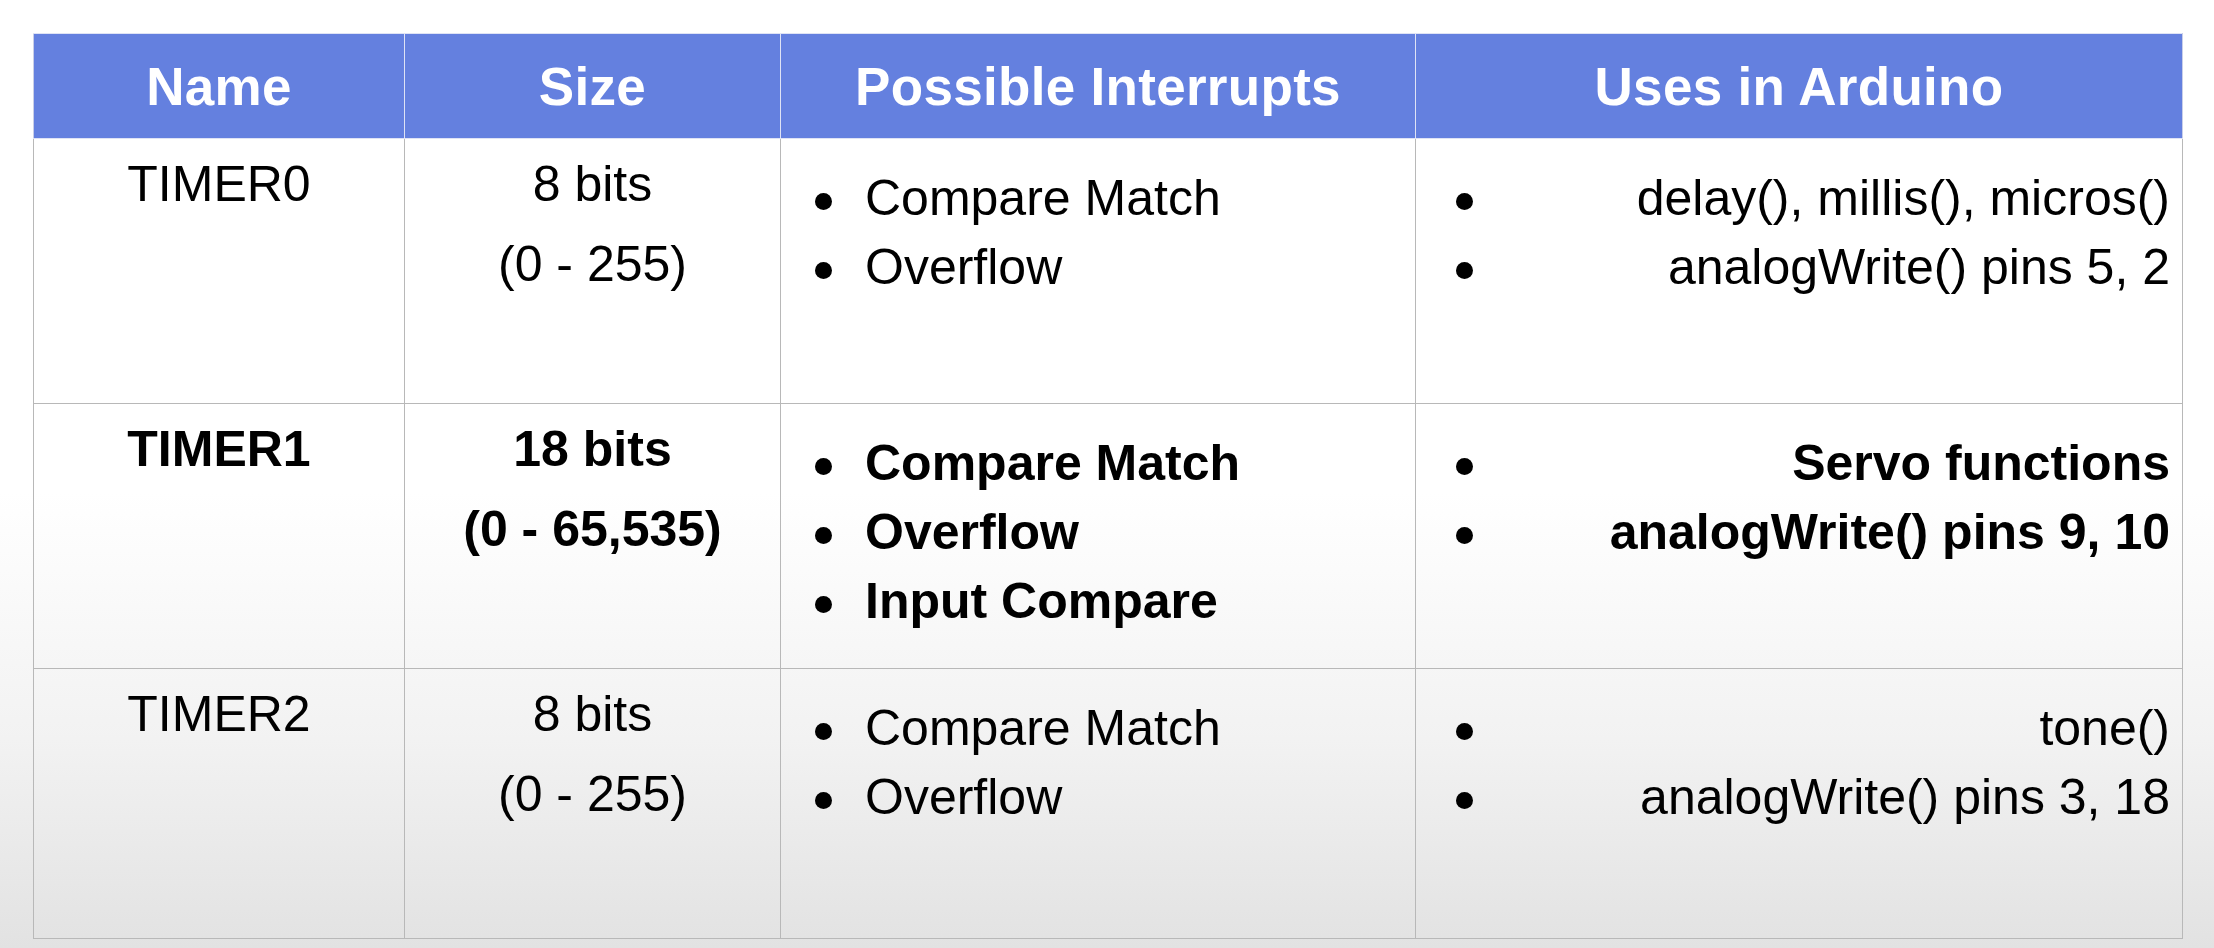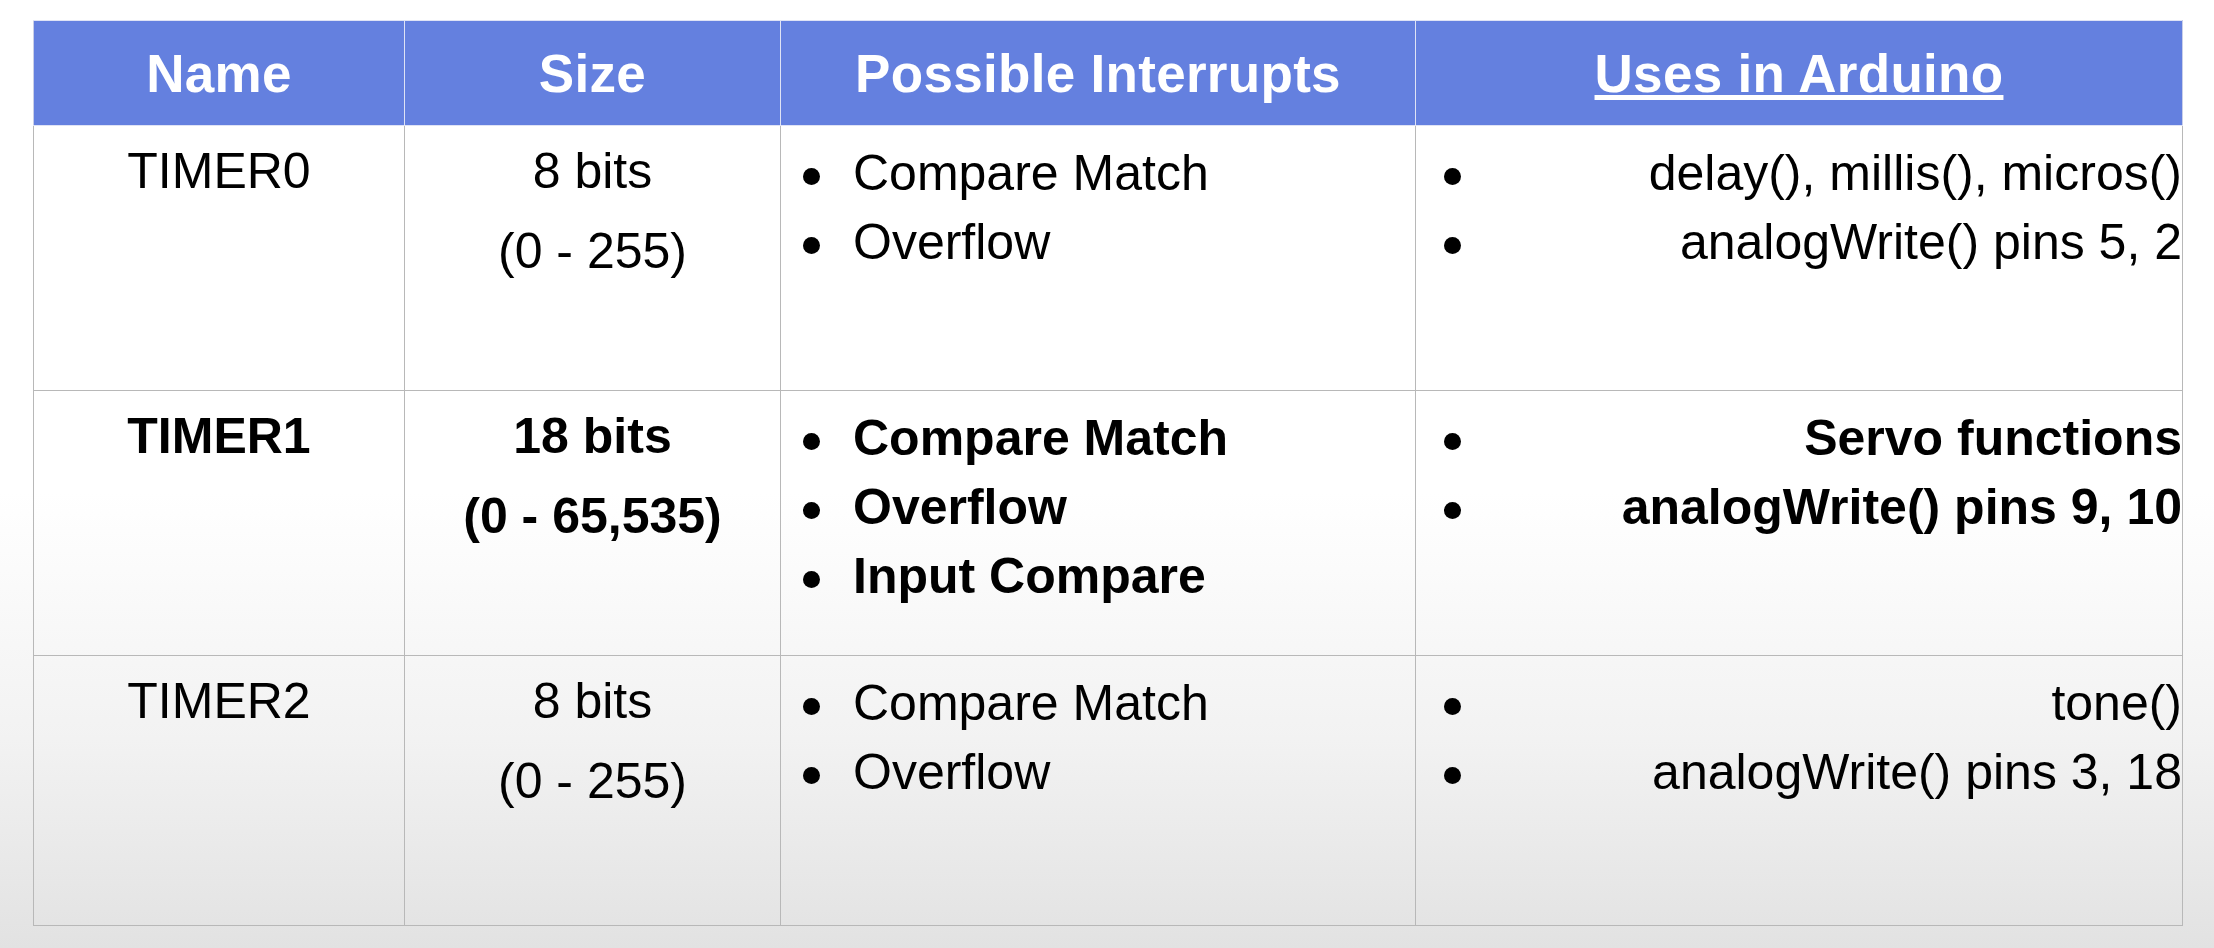--- a/index.html
+++ b/index.html
@@ -18,21 +18,21 @@
   #slide {
     position: relative;
     width: 2214px;
     height: 948px;
   }
 
   
   #timer-table {
     position: absolute;
     left: 33px;
-    top: 20px;
+    top: 33px;
     width: 2149px;
     height: 905px;
     border-collapse: collapse;
     table-layout: fixed;
     background: transparent;
   }
 
   #timer-table col.c-name  { width: 371px; }
   #timer-table col.c-size  { width: 376px; }
   #timer-table col.c-intr  { width: 635px; }
@@ -45,21 +45,21 @@
     color: #ffffff;
     font-size: 53px;
     font-weight: bold;
     text-align: center;
     vertical-align: middle;
     padding: 0;
     border: 1px solid #dfe3f5;
     letter-spacing: 0.3px;
   }
   thead th.first { border-left: 1px solid #c8cee8; }
-  thead th.last  { border-right: 1px solid #c8cee8; text-decoration: underline; }
+  thead th.last  { border-right: 1px solid #c8cee8; }
 
   
   tbody td {
     border: 1px solid #b8b8b8;
     padding: 0;
     vertical-align: top;
     color: #000000;
     font-size: 50px;
     background: transparent;
   }
@@ -75,21 +75,21 @@
   td.center-cell .line {
     display: block;
     line-height: 1.0;
   }
   td.center-cell .line.first-line { padding-top: 20px; }
   td.center-cell .line.second-line { padding-top: 30px; }
 
   
   td.list-cell ul {
     list-style: none;
-    margin: 0;
+    margin: 12px;
     padding: 18px 0 0 0;
   }
   td.list-cell li {
     position: relative;
     padding-left: 72px;
     margin: 0 0 11px 0;
     line-height: 1.16;
     white-space: nowrap;
   }
   td.list-cell li::before {

